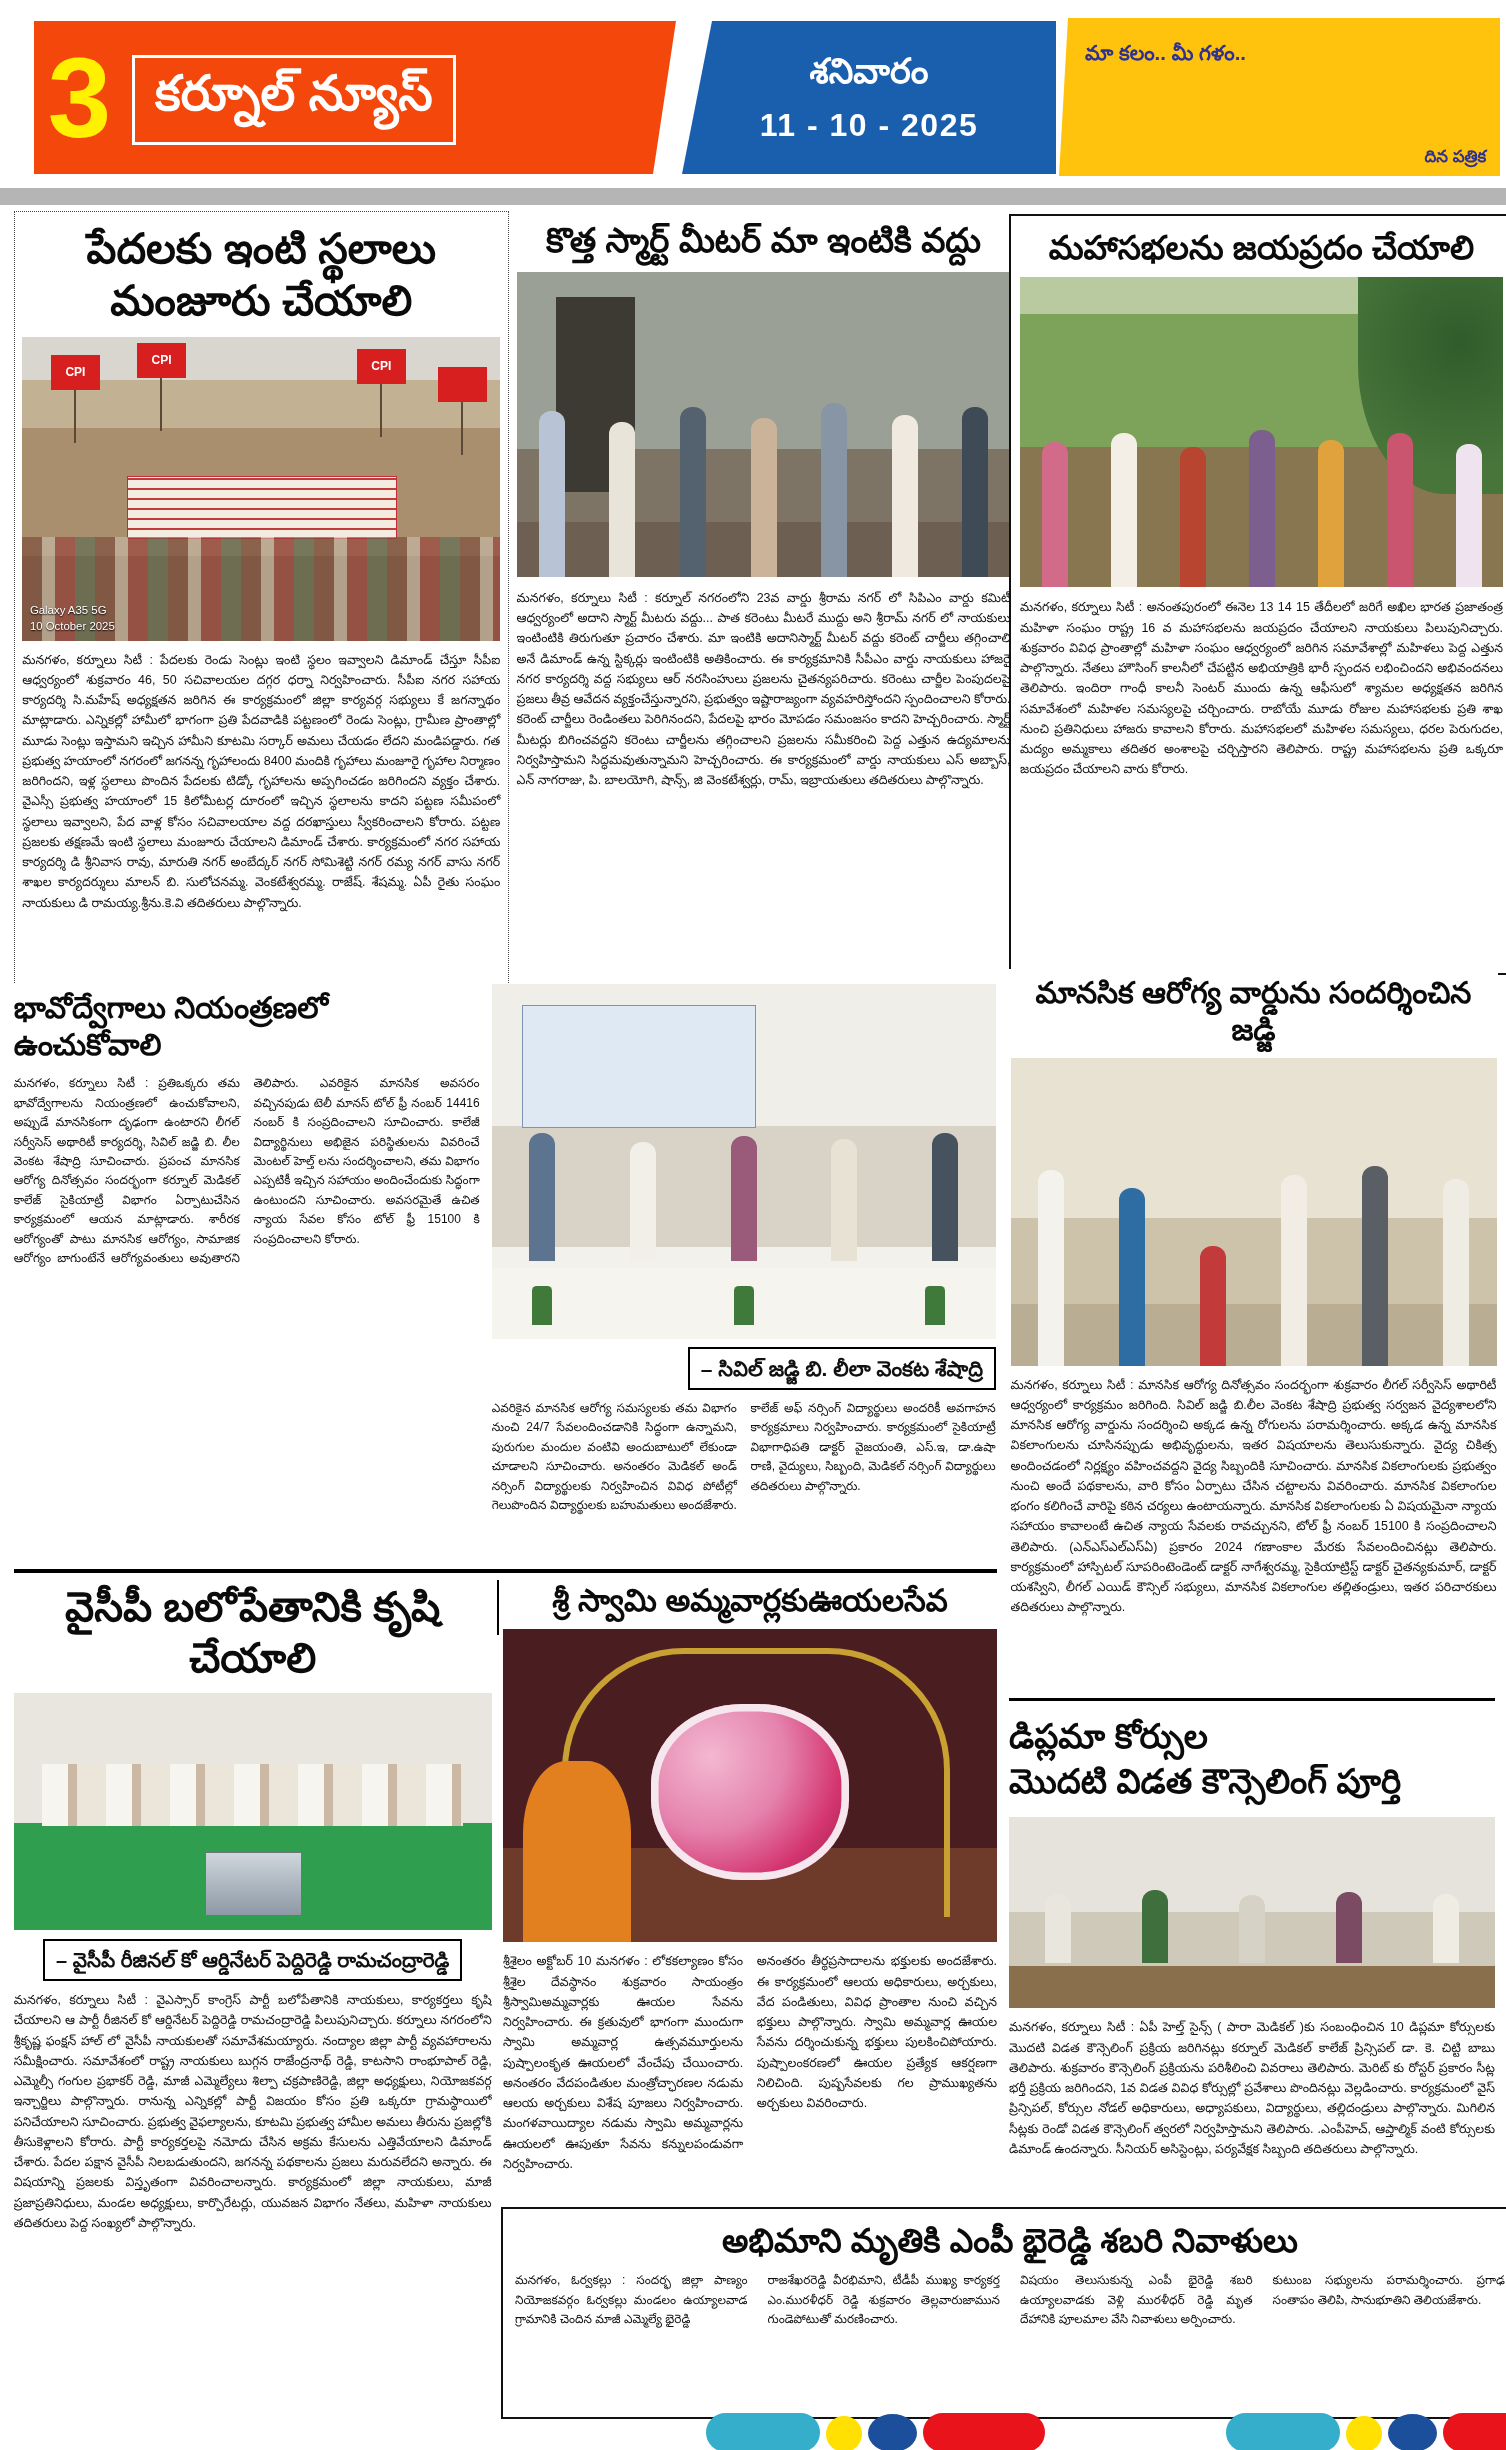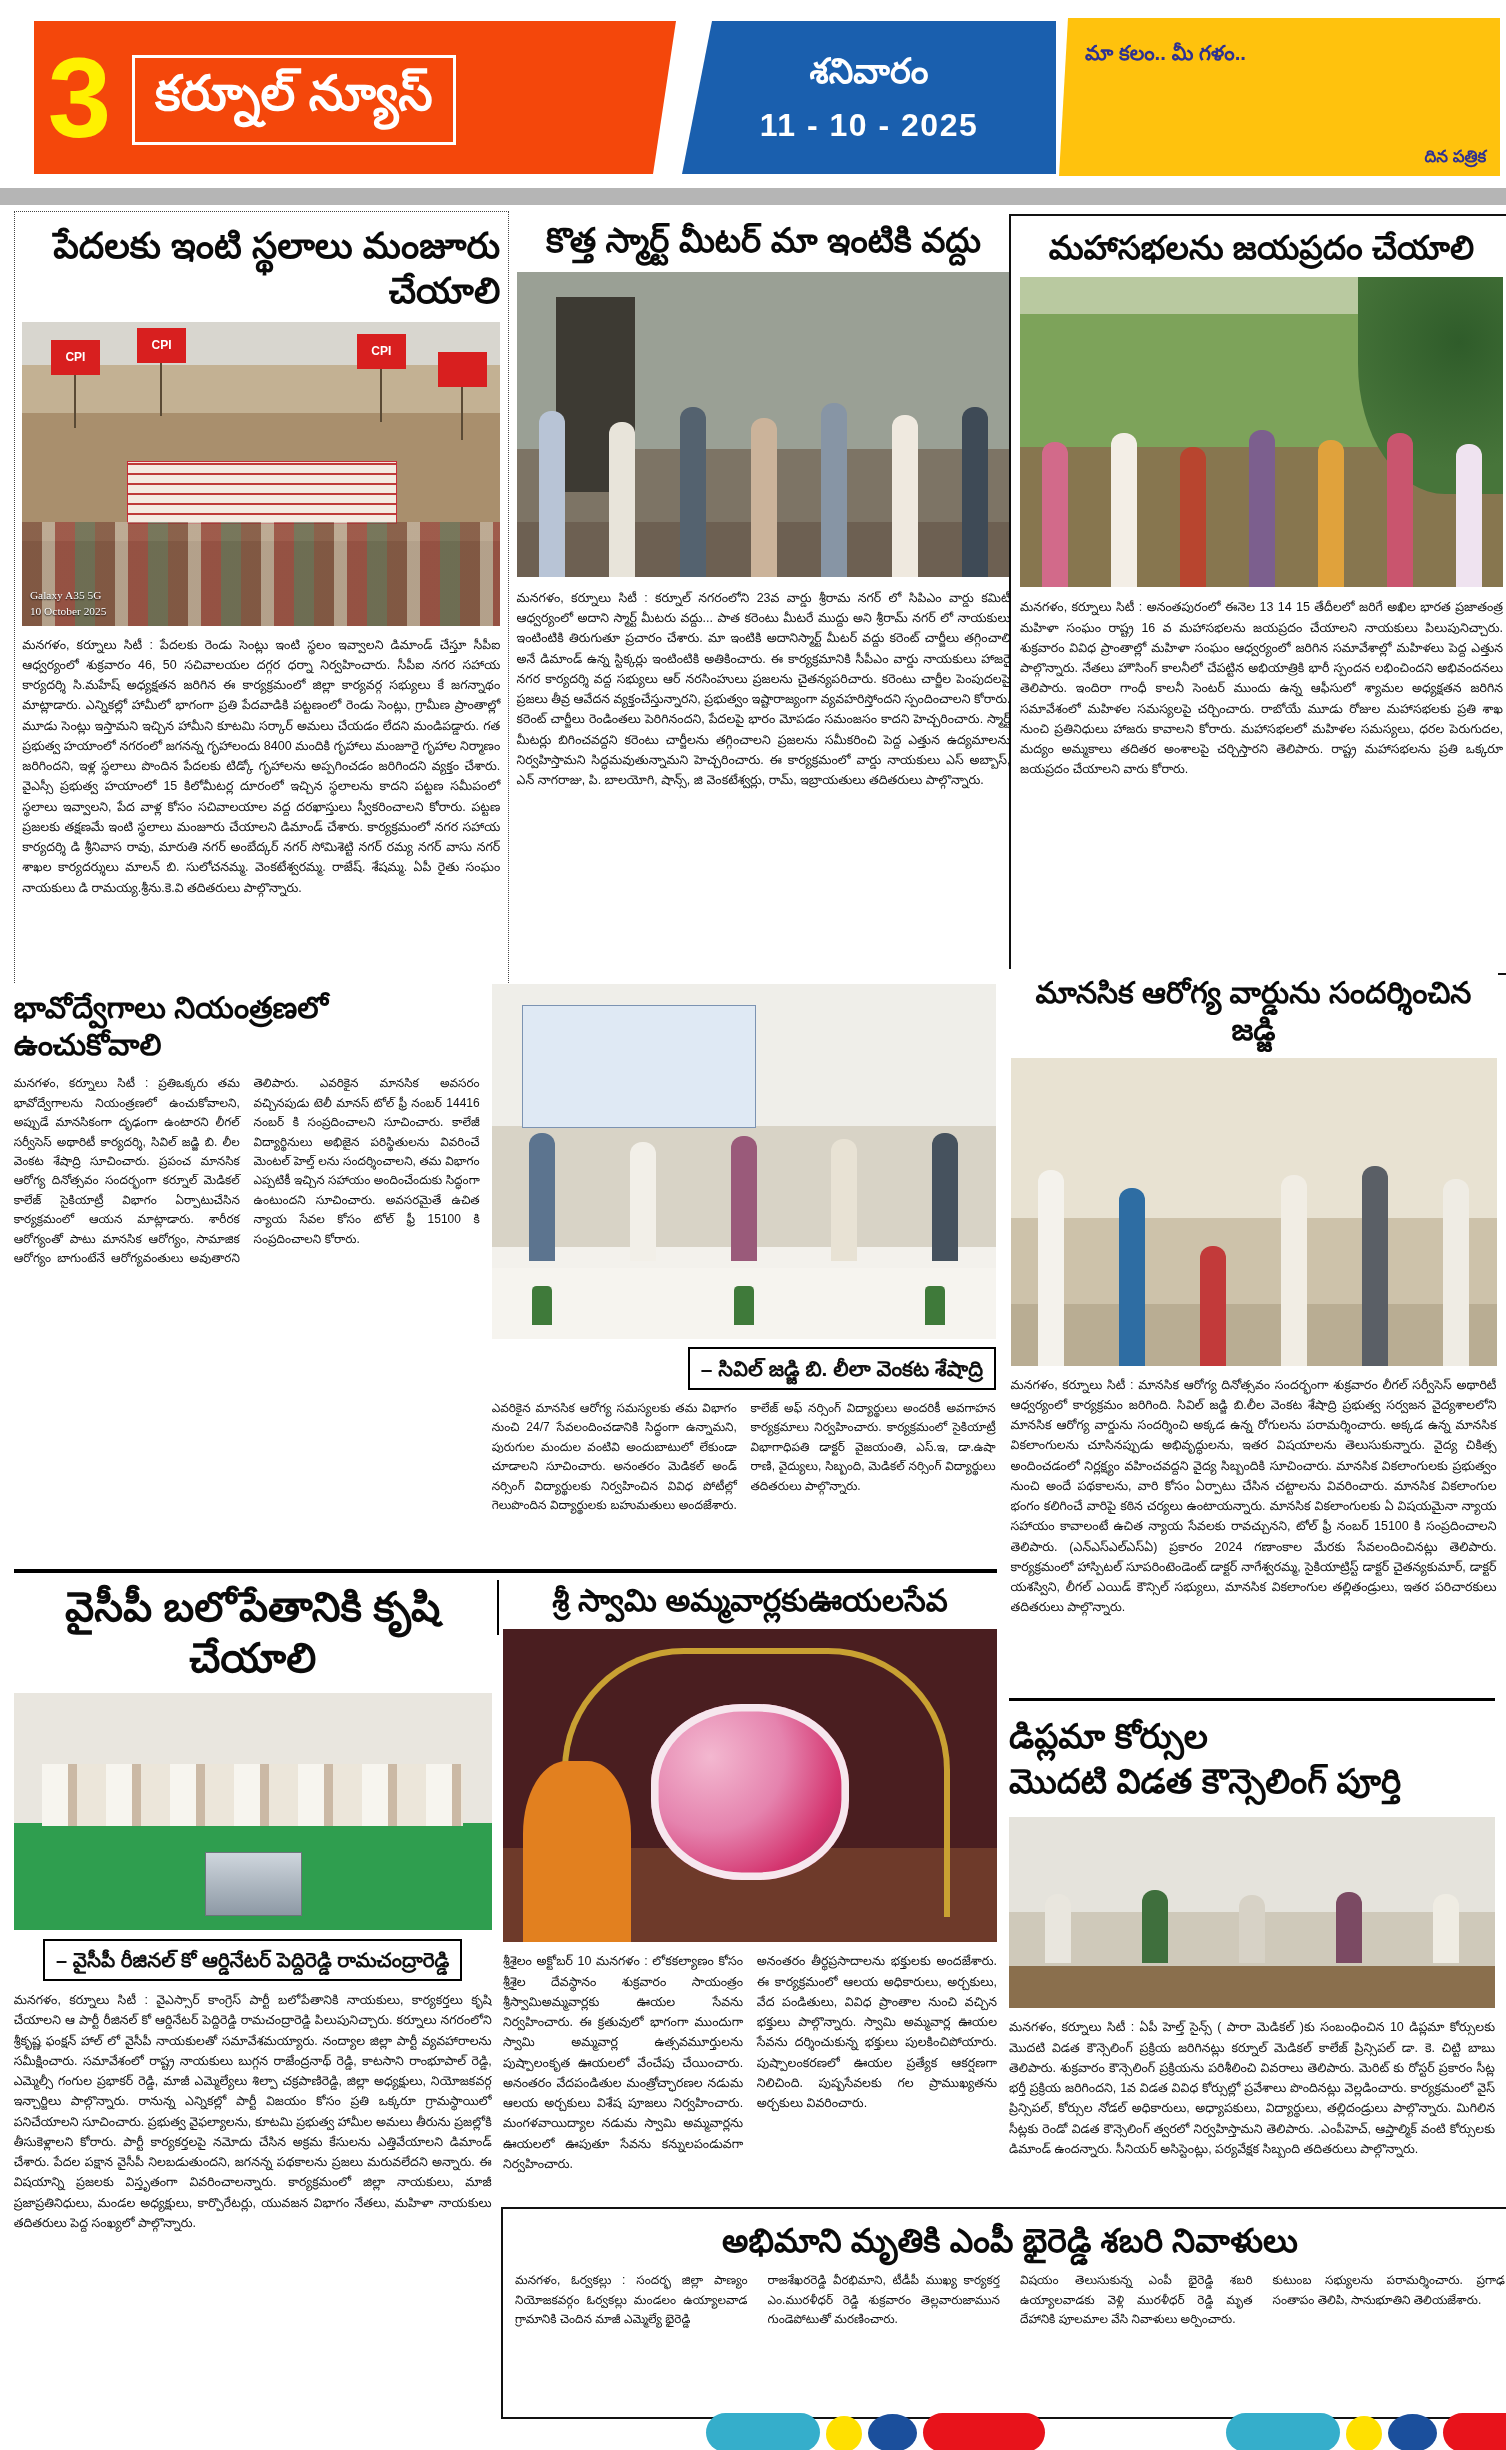--- a/index.html
+++ b/index.html
@@ -40,21 +40,21 @@
   .cols2{column-count:2;column-gap:13.7px;}
   
   .ph1{background:linear-gradient(#d8d6cf 0 14%,#c3b193 14% 30%,#a98f6d 30% 72%,#8d7354 72%);}
   .flag{position:absolute;width:49px;height:35px;background:#d81f1f;display:flex;align-items:center;justify-content:center;
         color:#fff;font-weight:800;font-size:12px;}
   .flag:after{content:"";position:absolute;left:23px;top:35px;width:2.3px;height:53px;background:#5a4a35;}
   .banner1{position:absolute;left:22%;top:46%;width:56%;height:20%;background:#fdf6ee;border:1.5px solid #c23;
         background-image:repeating-linear-gradient(0deg,transparent 0 7.6px,#c23434 7.6px 10px);opacity:.9;}
   .crowd{position:absolute;left:0;bottom:0;width:100%;height:34%;
         background:repeating-linear-gradient(90deg,#7a4a3a 0 20px,#c8b9a8 20px 33px,#99403a 33px 53px,#5d6a52 53px 73px);opacity:.65;}
-  .wm{position:absolute;left:7.6px;bottom:6px;color:#fff;font-size:11.4px;line-height:1.4;text-shadow:0 0.8px 1.5px #000;font-family:Liberation Serif, serif;}
+  .wm{position:absolute;left:7.6px;bottom:6px;color:#fff;font-size:11.4px;line-height:1.4;text-shadow:0 0.8px 1.5px #000;}
   .ph2{background:linear-gradient(#9aa095 0 58%,#7d7465 58% 82%,#6d6052 82%);}
   .ph2 .door{position:absolute;left:8%;top:8%;width:16%;height:64%;background:#3d3a33;}
   .ph3{background:linear-gradient(#b9c9a0 0 12%,#7da35a 12% 55%,#87764f 55%);}
   .ph3 .bush{position:absolute;right:0;top:0;width:30%;height:70%;background:radial-gradient(circle at 70% 30%,#2f5c2a,#47753a 70%);border-radius:0 0 0 60%;}
   .ph4{background:linear-gradient(#efeee9 0 40%,#d8d3c6 40% 74%,#f3f1ec 74%);}
   .ph4 .bann{position:absolute;left:6%;top:6%;width:46%;height:34%;background:#dfe9f4;border:1.5px solid #7c93b2;}
   .ph5{background:linear-gradient(#e8e2d2 0 52%,#cdc2aa 52% 80%,#b9ad93 80%);}
   .ph6{background:linear-gradient(#e9e6df 0 55%,#2f9e4f 55%);}
   .ph6 .dais{position:absolute;left:6%;top:30%;width:88%;height:26%;
         background:repeating-linear-gradient(90deg,#f7f5ef 0 26px,#cbb9a5 26px 35px,#ece6da 35px 64px);}
@@ -91,21 +91,21 @@
     <div class="hdr-day">శనివారం</div>
     <div class="hdr-date">11 - 10 - 2025</div>
   </div>
   <div class="hdr-yellow">
     <div class="logo-tag">మా కలం.. మీ గళం..</div>
     <div class="logo-sub">దిన పత్రిక</div>
   </div>
   <div class="hdr-sep"></div>
 
   <div class="art dotted" style="left:13.7px;top:211px;width:478px;height:763px;padding:4.6px 7.6px;">
-    <div class="hl" style="font-size:36px;margin:6px 0 9px;text-align:right;">పేదలకు ఇంటి స్థలాలు మంజూరు చేయాలి</div>
+    <div class="hl" style="font-size:42px;margin:6px 0 9px;">పేదలకు ఇంటి స్థలాలు మంజూరు చేయాలి</div>
     <div class="photo ph1" style="height:304px;">
       <div class="flag" style="left:6%;top:6%;">
           <span>CPI</span>
         </div>
       <div class="flag" style="left:24%;top:2%;">
           <span>CPI</span>
         </div>
       <div class="flag" style="left:70%;top:4%;">
           <span>CPI</span>
         </div>

